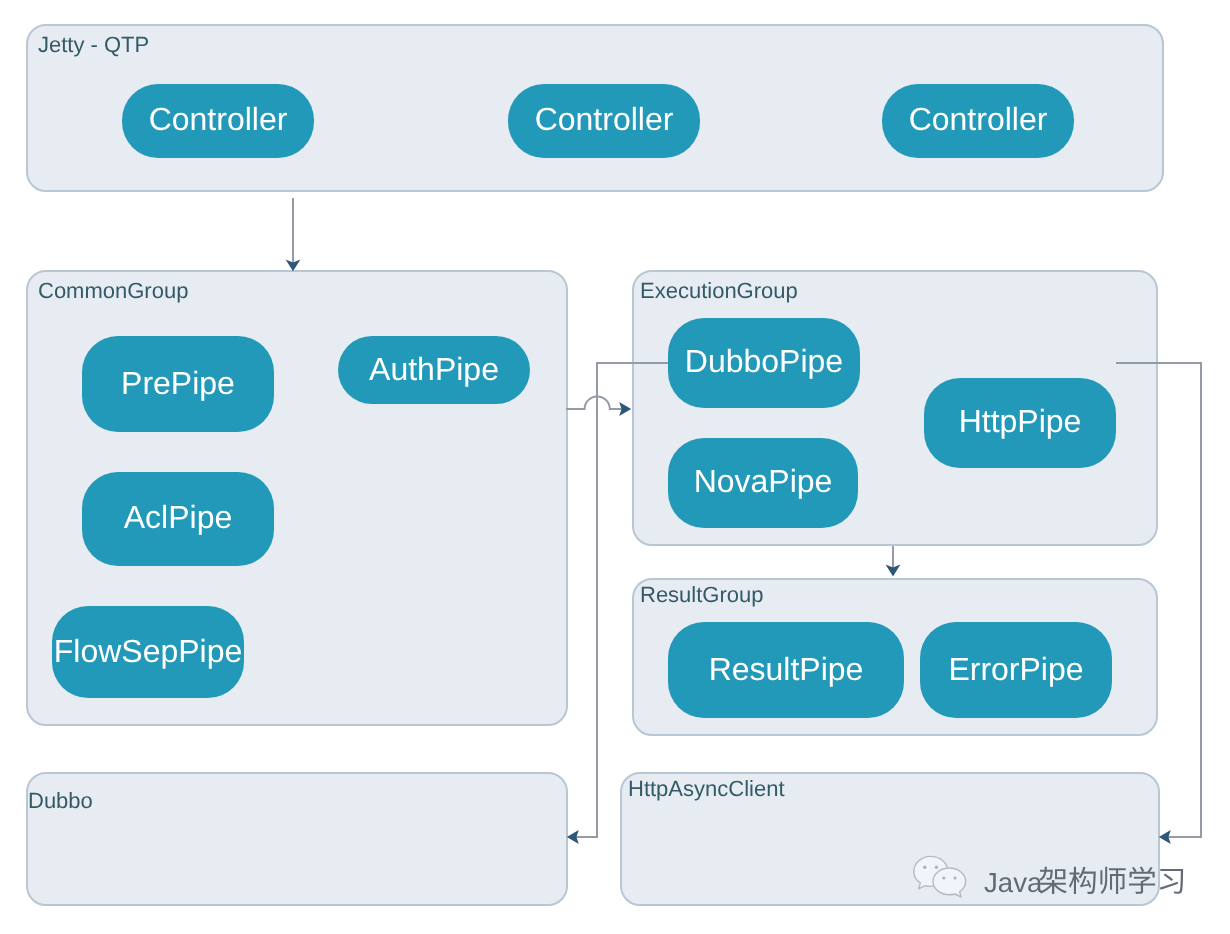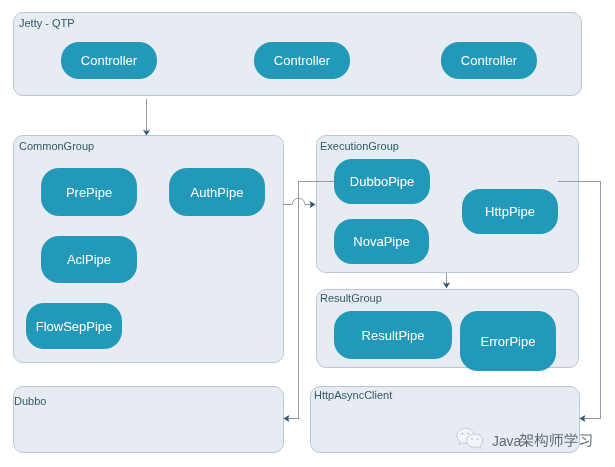--- a/index.html
+++ b/index.html
@@ -10,21 +10,21 @@
   #stage{position:absolute;left:0;top:0;width:615px;height:467px;
          will-change:opacity;opacity:0.999;}
 
   .group{position:absolute;background:#e7ecf3;border:1px solid #b9c6d4;
          border-radius:10px;box-sizing:border-box;}
   .group-title{position:absolute;font-size:11px;color:#335a66;
                white-space:nowrap;line-height:11px;}
 
   .pipe{position:absolute;background:#2299b8;border-radius:18px;box-sizing:border-box;
         display:flex;align-items:center;justify-content:center;
-        color:#ffffff;font-size:13px;line-height:11px;}
+        color:#ffffff;font-size:16px;line-height:11px;}
 
   svg.edges{position:absolute;left:0;top:0;width:615px;height:467px;overflow:visible;}
 
   
   #g-jetty    {left:13px; top:12px;  width:569px; height:84px;}
   #g-common   {left:13px; top:135px; width:271px; height:228px;}
   #g-execution{left:316px;top:135px; width:263px; height:138px;}
   #g-result   {left:316px;top:289px; width:263px; height:79px;}
   #g-dubbo    {left:13px; top:386px; width:271px; height:67px;}
   #g-httpasync{left:310px;top:386px; width:270px; height:67px;}
@@ -35,29 +35,29 @@
   #t-execution{left:320px;top:141px;}
   #t-result   {left:320px;top:293px;text-align:center;}
   #t-dubbo    {left:14px; top:396px;}
   #t-httpasync{left:314px;top:390px;}
 
   
   #n-ctrl1        {left:61px; top:42px;  width:96px; height:37px;}
   #n-ctrl2        {left:254px;top:42px;  width:96px; height:37px;}
   #n-ctrl3        {left:441px;top:42px;  width:96px; height:37px;}
   #n-prepipe      {left:41px; top:168px; width:96px; height:48px;}
-  #n-authpipe     {left:169px;top:168px; width:96px; height:48px;}
+  #n-authpipe     {left:169px;top:168px; width:96px; height:34px;}
   #n-aclpipe      {left:41px; top:236px; width:96px; height:47px;}
   #n-ratelimitpipe{left:169px;top:236px; width:96px; height:47px;}
   #n-flowseppipe  {left:26px; top:303px; width:96px; height:46px;}
   #n-dubbopipe    {left:334px;top:159px; width:96px; height:45px;text-align:center;}
   #n-httppipe     {left:462px;top:159px; width:96px; height:45px;margin-top:30px;}
   #n-novapipe     {left:334px;top:219px; width:95px; height:45px;}
   #n-resultpipe   {left:334px;top:311px; width:118px; height:48px;}
-  #n-errorpipe    {left:460px;top:311px; width:96px; height:60px;}
+  #n-errorpipe    {left:460px;top:311px; width:96px; height:48px;}
 
   
   #watermark{position:absolute;left:456px;top:426px;}
 </style>
 </head>
 <body>
 
 <div id="stage">
 
   <div class="group" id="g-jetty"></div>

